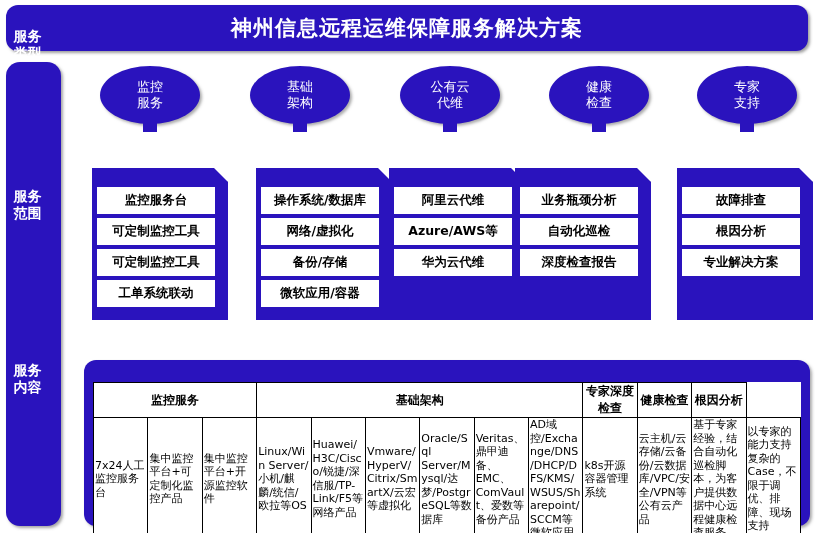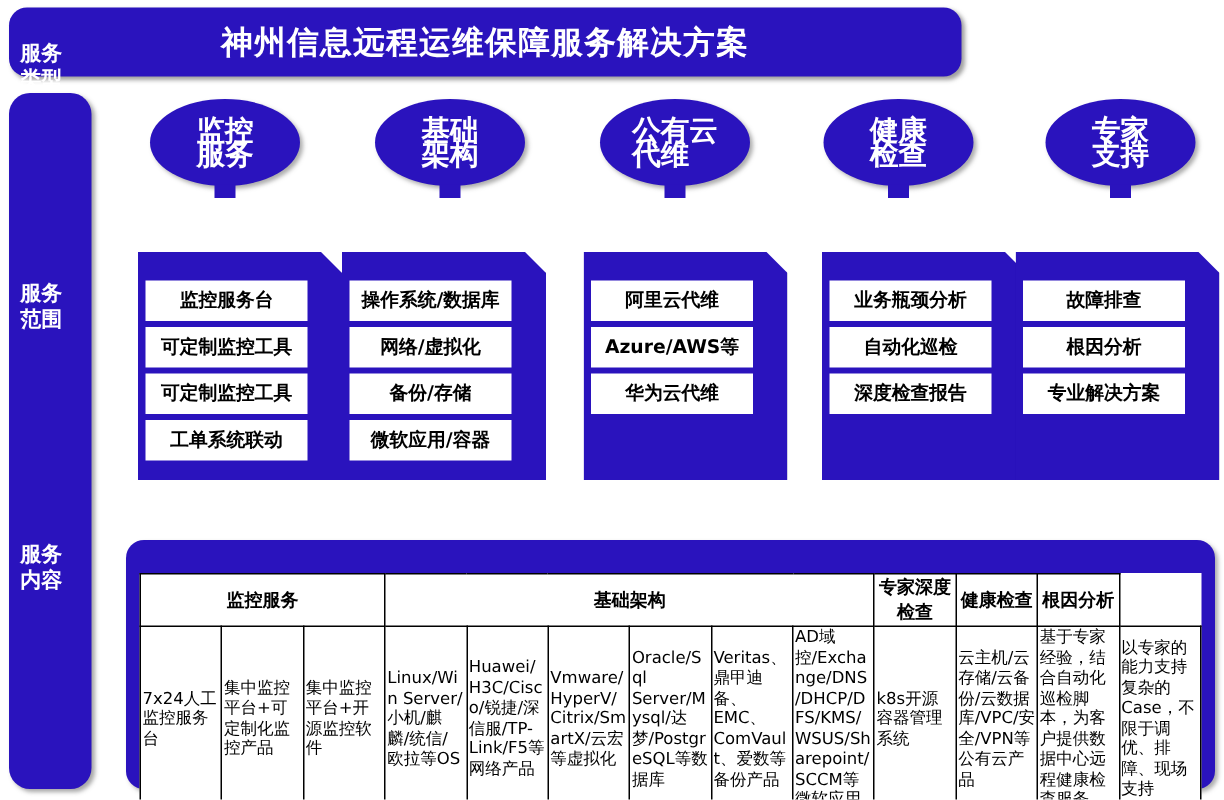--- a/index.html
+++ b/index.html
@@ -18,21 +18,21 @@
     position: relative;
     width: 816px;
     height: 533px;
   }
 
   
   .title-bar {
     position: absolute;
     left: 6px;
     top: 5px;
-    width: 635px;
+    width: 802px;
     height: 46px;
     background: #2a13bd;
     border-radius: 12px;
     box-shadow: 2px 2px 3px rgba(80,80,80,.55);
     display: flex;
     align-items: center;
     justify-content: center;
   }
   .title-bar .title-text {
     color: #ffffff;
@@ -73,24 +73,24 @@
     height: 58px;
     background: #2a13bd;
     border-radius: 50%;
     box-shadow: 2px 2px 3px rgba(90,90,90,.5);
     display: flex;
     align-items: center;
     justify-content: center;
   }
   .ellipse .etext {
     color: #ffffff;
-    font-size: 19px;
-    font-weight: bold;
+    font-size: 13px;
+    font-weight: normal;
     line-height: 16px;
-    text-align: left;
+    text-align: center;
   }
   .stub {
     position: absolute;
     width: 14px;
     height: 9px;
     background: #2a13bd;
   }
 
   
   .card {
@@ -102,21 +102,21 @@
     box-shadow: 2px 2px 3px rgba(90,90,90,.5);
     
     clip-path: polygon(0 0, calc(100% - 14px) 0, 100% 14px, 100% 100%, 0 100%);
     padding: 0;
     box-sizing: border-box;
   }
   .card-inner {
     position: absolute;
     left: 5px;
     top: 19px;
-    width: 108px;
+    width: 118px;
   }
   .card-item {
     background: #ffffff;
     height: 27px;
     margin-bottom: 4px;
     display: flex;
     align-items: center;
     justify-content: center;
     font-size: 12.5px;
     font-weight: bold;
@@ -234,38 +234,38 @@
 
   <div class="card" style="left:92px;">
     <div class="card-inner">
       <div class="card-item">监控服务台</div>
       <div class="card-item">可定制监控工具</div>
       <div class="card-item">可定制监控工具</div>
       <div class="card-item">工单系统联动</div>
     </div>
   </div>
 
-  <div class="card" style="left:228px;">
+  <div class="card" style="left:256px;">
     <div class="card-inner">
       <div class="card-item">操作系统/数据库</div>
       <div class="card-item">网络/虚拟化</div>
       <div class="card-item">备份/存储</div>
       <div class="card-item">微软应用/容器</div>
     </div>
   </div>
 
   <div class="card" style="left:389px;">
     <div class="card-inner">
       <div class="card-item">阿里云代维</div>
       <div class="card-item">Azure/AWS等</div>
       <div class="card-item">华为云代维</div>
     </div>
   </div>
 
-  <div class="card" style="left:548px;">
+  <div class="card" style="left:515px;">
     <div class="card-inner">
       <div class="card-item">业务瓶颈分析</div>
       <div class="card-item">自动化巡检</div>
       <div class="card-item">深度检查报告</div>
     </div>
   </div>
 
   <div class="card" style="left:677px;">
     <div class="card-inner">
       <div class="card-item">故障排查</div>

